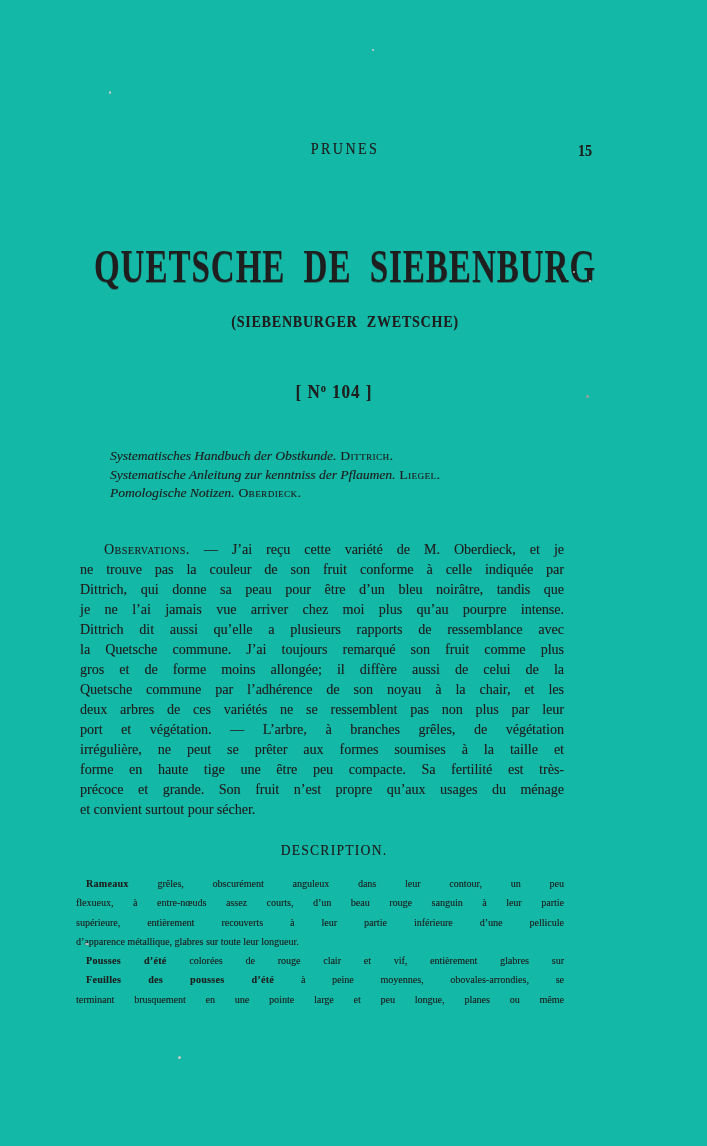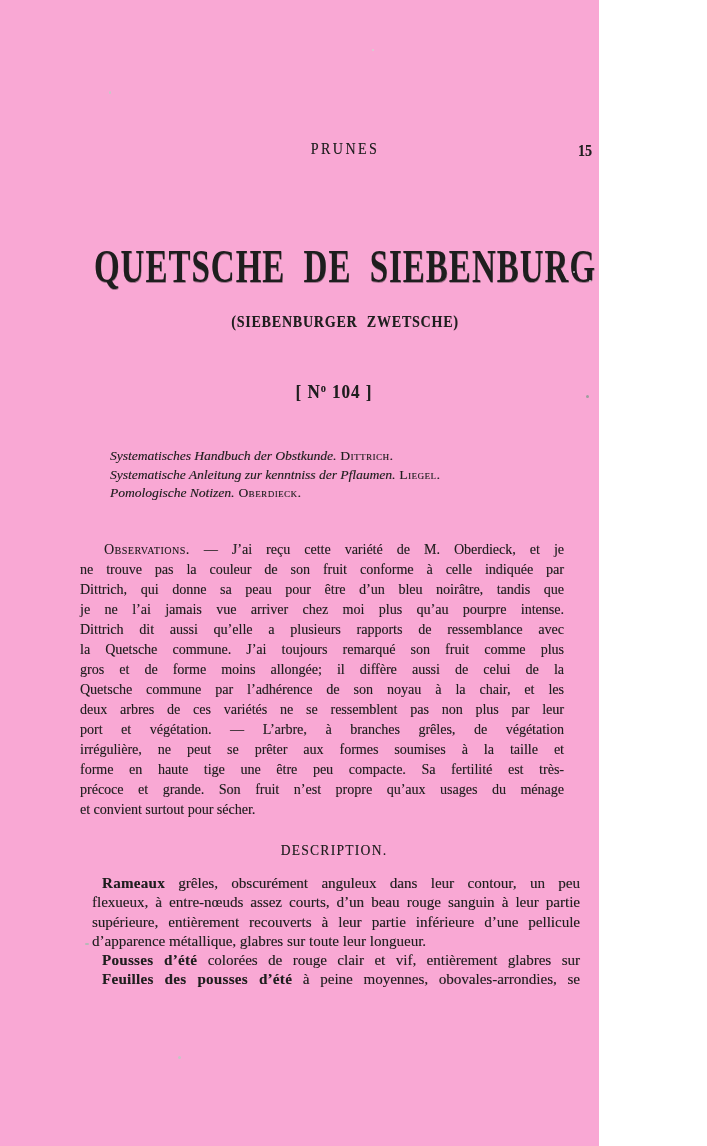--- a/index.html
+++ b/index.html
@@ -5,22 +5,22 @@
   html, body { margin: 0; padding: 0; }
   body {
     width: 707px; height: 1146px;
     background: #ffffff;
     font-family: "Liberation Serif", "DejaVu Serif", serif;
     position: relative;
     overflow: hidden;
   }
   .page {
     position: absolute; left: 0; top: 0;
-    width: 599px; height: 1146px;
-    background: #f9a8d4;
+    width: 707px; height: 1146px;
+    background: #14b8a6;
     color: #1e1e1e;
   }
   .page * { text-shadow: 0.3px 0.3px 0.5px rgba(30,30,30,0.38); }
 
   
   .running-head {
     position: absolute; top: 140px; left: 0; width: 690px;
     text-align: center;
     font-size: 14px; letter-spacing: 2.5px;
     transform: scaleY(1.15); transform-origin: center top;
@@ -68,22 +68,22 @@
     position: absolute; top: 540px; left: 80px; width: 484px;
     font-size: 14px; line-height: 20px;
   }
   .desc-head {
     position: absolute; top: 842px; left: 92px; width: 484px;
     text-align: center;
     font-size: 13.5px; letter-spacing: 1.3px;
     transform: scaleY(1.08); transform-origin: center top;
   }
   .desc {
-    position: absolute; top: 874px; left: 92px; width: 488px;
-    font-size: 15px; line-height: 19.3px;
+    position: absolute; top: 874px; left: 76px; width: 488px;
+    font-size: 10px; line-height: 19.3px;
   }
 
   
   .tline { text-align: justify; text-align-last: justify; }
   .tline.last { text-align-last: left; }
   .obs .tline.indent { text-indent: 24px; }
   .desc .tline.indent { text-indent: 10px; }
   .center-line .tline { text-align: center; text-align-last: center; }
   .seg-plain { }
   .seg-bold { font-weight: bold; letter-spacing: 0.3px; }
@@ -145,20 +145,21 @@
         <div class="tline indent"><span class="seg-bold">Rameaux</span><span class="seg-plain"> grêles, obscurément anguleux dans leur contour, un peu</span></div>
         <div class="tline"><span class="seg-plain">flexueux, à entre-nœuds assez courts, d’un beau rouge sanguin à leur partie</span></div>
         <div class="tline"><span class="seg-plain">supérieure, entièrement recouverts à leur partie inférieure d’une pellicule</span></div>
         <div class="tline last"><span class="seg-plain">d’apparence métallique, glabres sur toute leur longueur.</span></div>
       </div>
     <div>
         <div class="tline indent"><span class="seg-bold">Pousses d’été</span><span class="seg-plain"> colorées de rouge clair et vif, entièrement glabres sur</span></div>
       </div>
     <div>
         <div class="tline indent"><span class="seg-bold">Feuilles des pousses d’été</span><span class="seg-plain"> à peine moyennes, obovales-arrondies, se</span></div>
+        <div class="tline"><span class="seg-plain">terminant brusquement en une pointe large et peu longue, planes ou même</span></div>
       </div>
   </div>
 
   <div class="speck sp1"></div>
   <div class="speck sp2"></div>
   <div class="speck sp3"></div>
   <div class="speck sp4"></div>
   <div class="speck sp5"></div>
   <div class="speck sp6"></div>
   <div class="speck sp7"></div>

